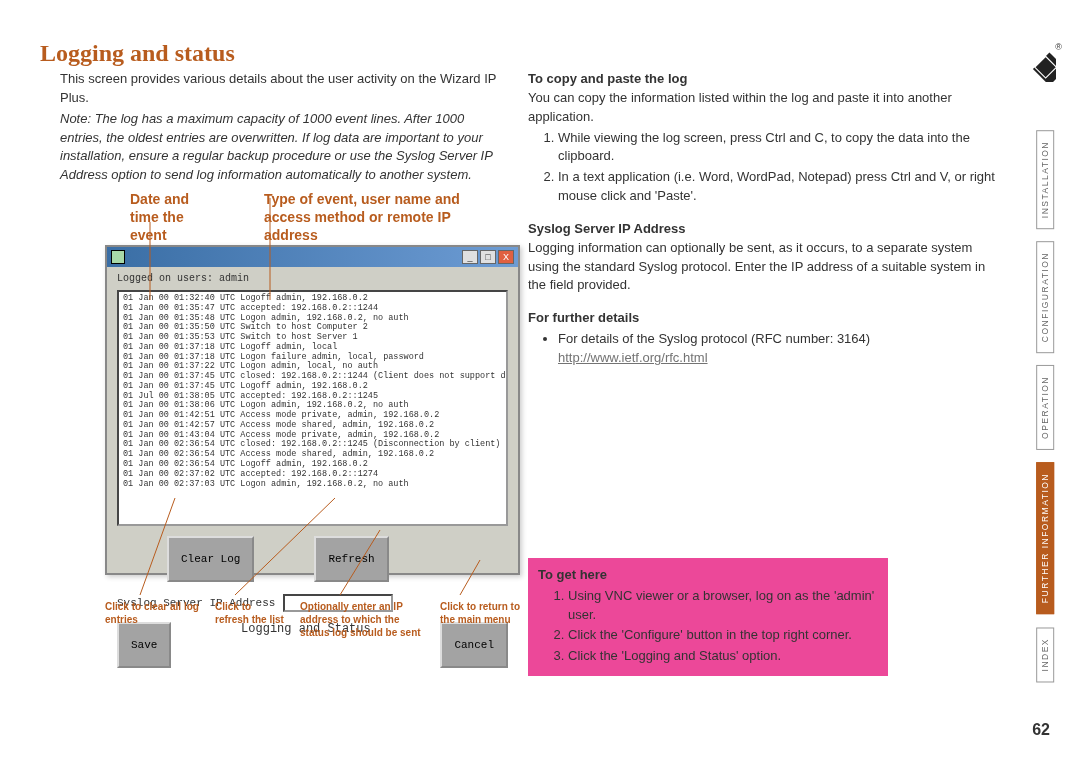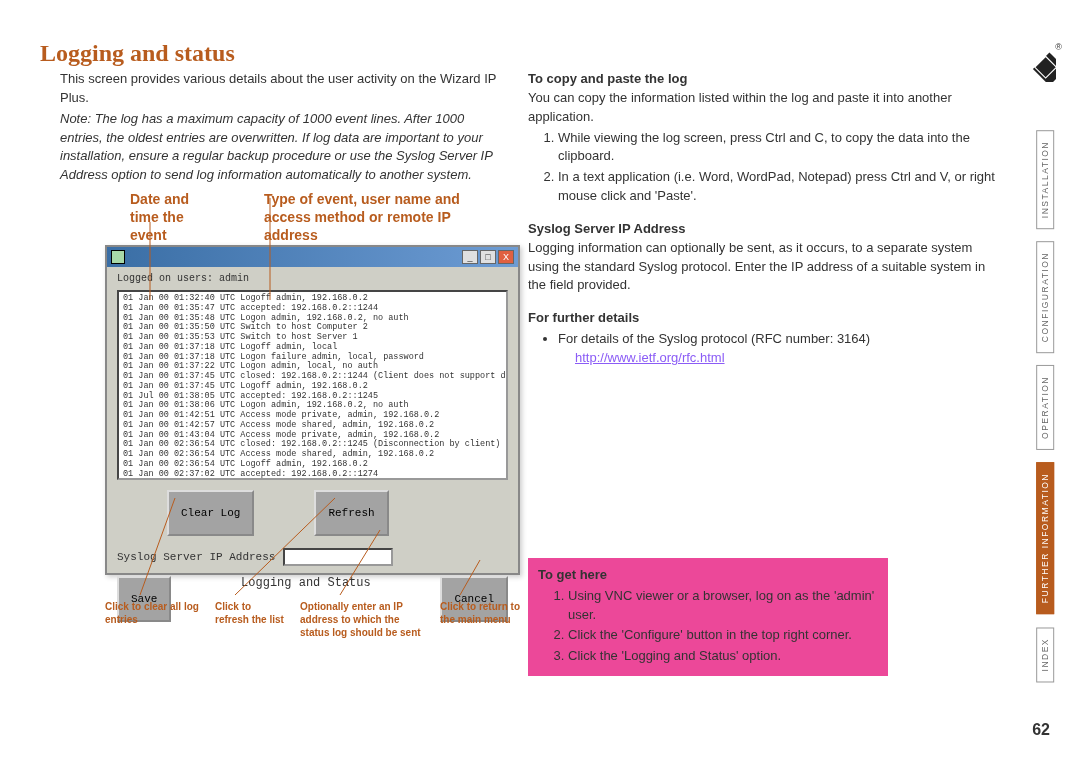--- a/index.html
+++ b/index.html
@@ -81,21 +81,21 @@
   }
   .win-btn.close { background: #e06040; color: #fff; }
   .logged-on {
     padding: 6px 10px 2px 10px;
     font-family: 'Courier New', monospace;
   }
   .log-box {
     margin: 4px 10px;
     background: #fff;
     border: 2px inset #999;
-    height: 190px;
+    height: 236px;
     overflow: hidden;
     padding: 2px 4px;
   }
   .log-box div {
     font-size: 8.5px;
     white-space: nowrap;
     line-height: 1.15;
     font-family: 'Courier New', monospace;
   }
   .btn-row {
@@ -159,21 +159,21 @@
     font-size: 13px;
     font-weight: bold;
     margin-top: 0;
   }
   .right-col .sec { margin-bottom: 14px; }
   .right-col ol, .right-col ul {
     padding-left: 30px;
     margin-top: 2px;
   }
   .right-col li { margin-bottom: 2px; }
-  .right-col a { color: #8b5cf6; text-decoration: underline; margin-left: 17px; }
+  .right-col a { color: #737373; text-decoration: underline; }
 
   .get-here {
     background: #ec4899;
     padding: 8px 10px;
     margin-top: 190px;
     width: 360px;
   }
 
   
   .nav-tabs {

